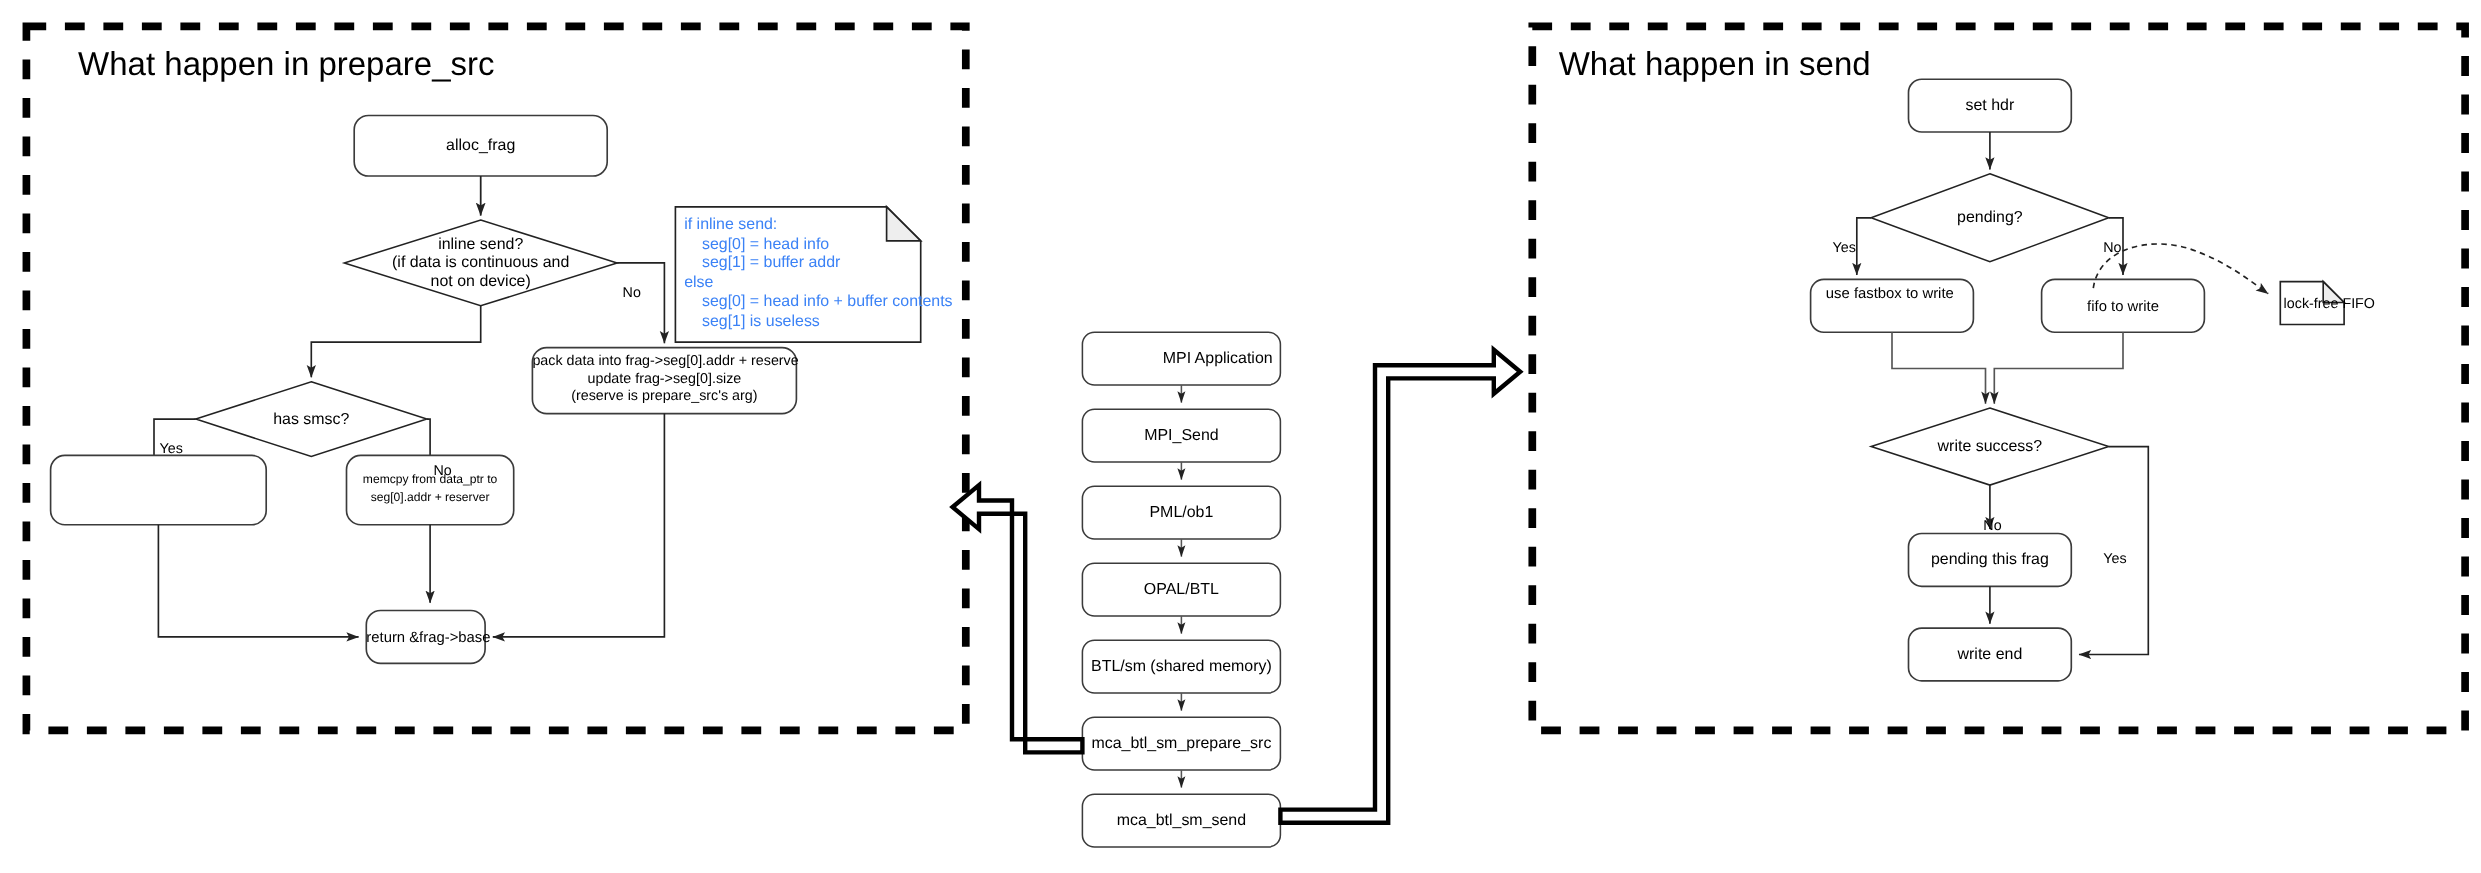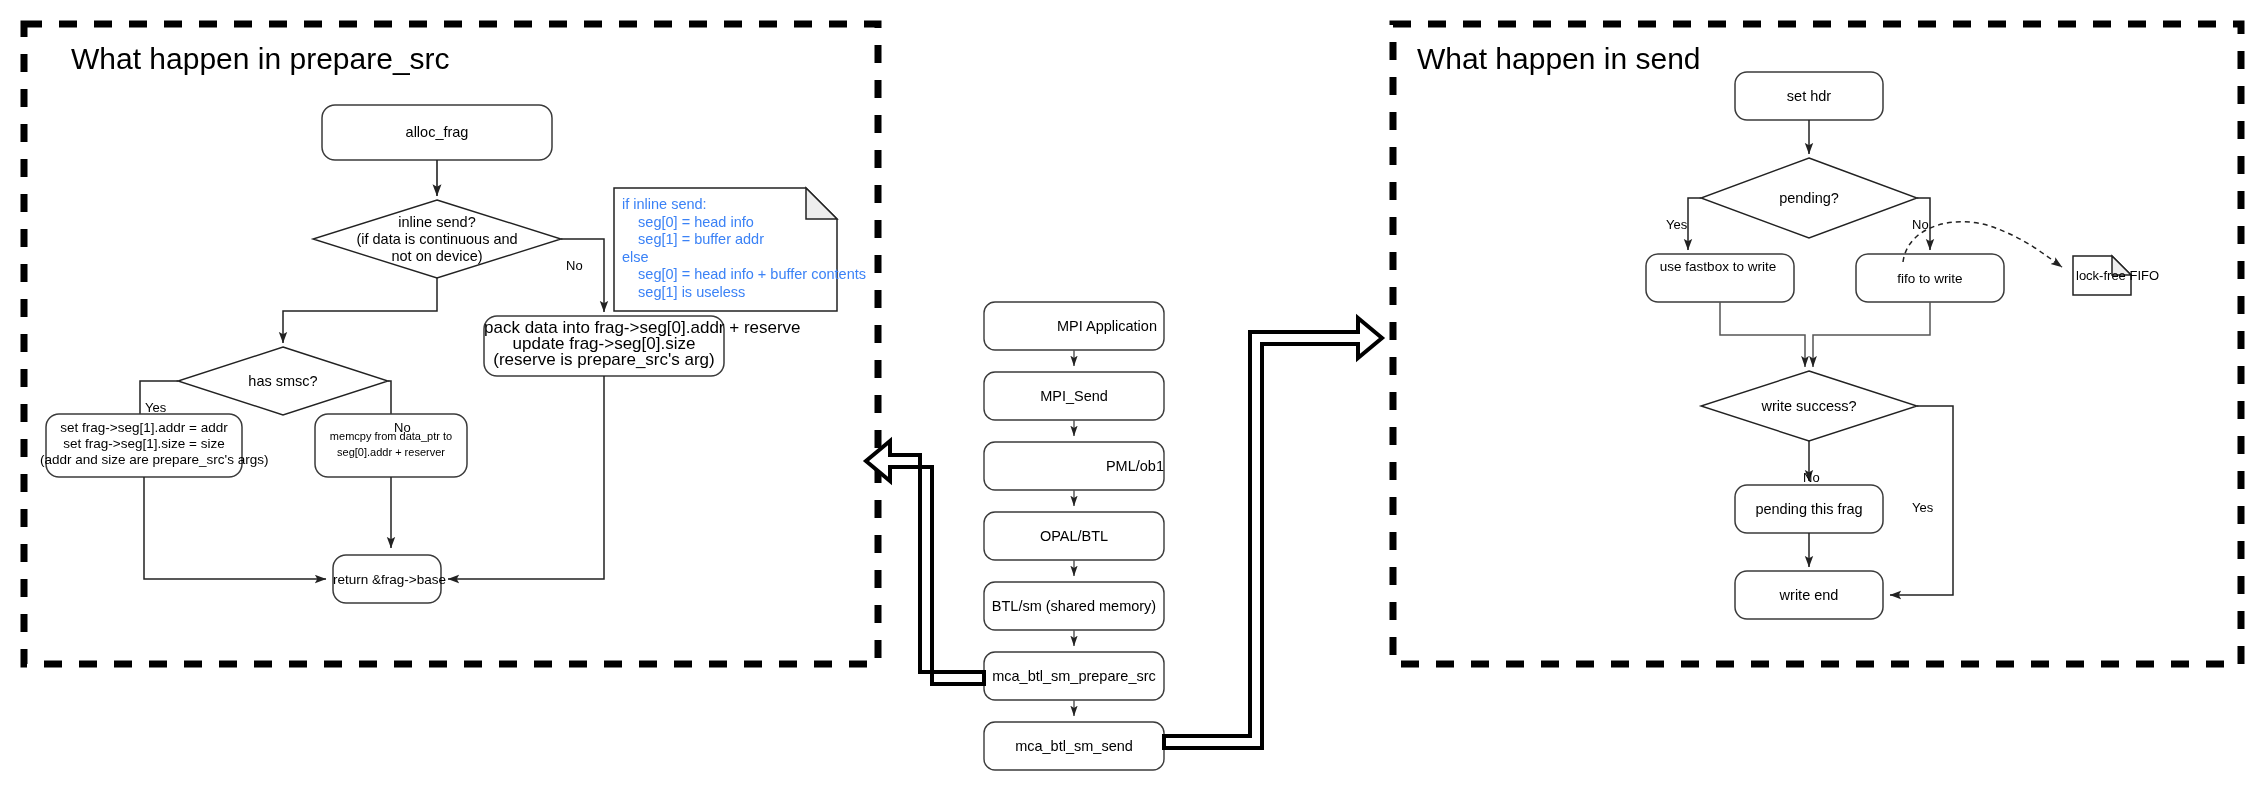--- a/index.html
+++ b/index.html
@@ -228,43 +228,40 @@
 not on device)</div>
 
   <div class="edge-label" style="left:566px; top:231px;">No</div>
 
   <div class="node-label" style="left:178px; top:373px; width:210px;">has smsc?</div>
 
   <div class="edge-label" style="left:145px; top:373px;">Yes</div>
 
   <div class="edge-label" style="left:394px; top:393px;">No</div>
 
-  <div class="node-label" style="left:484px; top:320px; width:240px; font-size:17px; line-height:16px;">pack data into frag-&gt;seg[0].addr + reserve
+  <div class="node-label" style="left:484px; top:320px; width:240px; font-size:13px; line-height:16px;">pack data into frag-&gt;seg[0].addr + reserve
 update frag-&gt;seg[0].size
 (reserve is prepare_src's arg)</div>
 
-  <div class="node-label" style="left:40px; top:420px; width:208px; font-size:13.5px; line-height:16px;">set frag-&gt;seg[1].addr = addr
-set frag-&gt;seg[1].size = size
-(addr and size are prepare_src's args)</div>
 
   <div class="node-label" style="left:315px; top:428px; width:152px; font-size:11px; line-height:16px;">memcpy from data_ptr to
 seg[0].addr + reserver</div>
 
   <div class="node-label" style="left:333px; top:571px; width:108px; font-size:13.5px;">return &amp;frag-&gt;base</div>
 
   <div class="note-text" style="left:622px; top:196px; width:212px;">if inline send:
     seg[0] = head info
     seg[1] = buffer addr
 else
     seg[0] = head info + buffer contents
     seg[1] is useless</div>
 
   <div class="node-label" style="left:984px; top:318px; width:180px;padding-left:33px;">MPI Application</div>
   <div class="node-label" style="left:984px; top:388px; width:180px;">MPI_Send</div>
-  <div class="node-label" style="left:984px; top:458px; width:180px;text-align:right;">PML/ob1</div>
+  <div class="node-label" style="left:984px; top:458px; width:180px;">PML/ob1</div>
   <div class="node-label" style="left:984px; top:528px; width:180px;">OPAL/BTL</div>
   <div class="node-label" style="left:984px; top:598px; width:180px;">BTL/sm (shared memory)</div>
   <div class="node-label" style="left:984px; top:668px; width:180px;">mca_btl_sm_prepare_src</div>
   <div class="node-label" style="left:984px; top:738px; width:180px;">mca_btl_sm_send</div>
 
   <div class="node-label" style="left:1735px; top:88px; width:148px;">set hdr</div>
 
   <div class="node-label" style="left:1701px; top:190px; width:216px;">pending?</div>
 
   <div class="edge-label" style="left:1666px; top:190px;">Yes</div>

